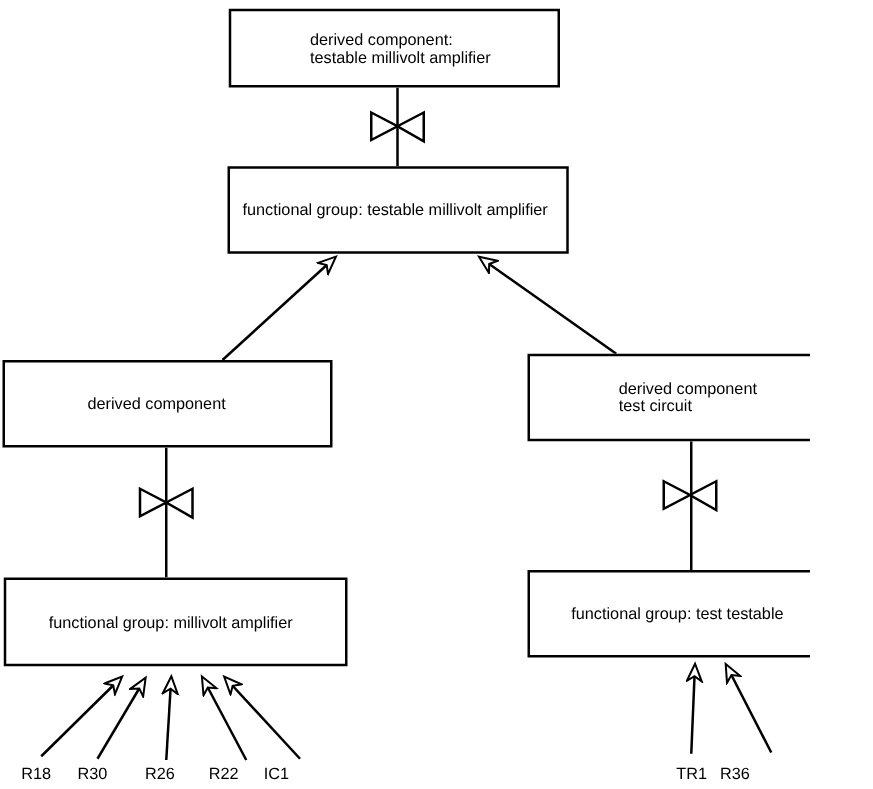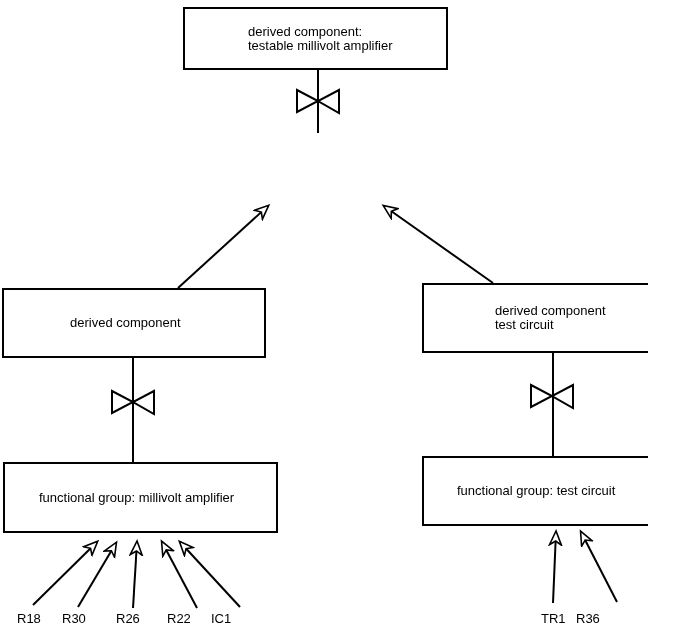--- a/index.html
+++ b/index.html
@@ -81,36 +81,39 @@
 
     <line x1="553" y1="603" x2="556" y2="532" stroke="#000000" stroke-width="2" marker-end="url(#openArrow)"></line>
     <line x1="617" y1="602" x2="581" y2="532" stroke="#000000" stroke-width="2" marker-end="url(#openArrow)"></line>
   </svg>
 
   <div class="box box-top-derived">
     <span>derived component:</span>
     <span>testable millivolt amplifier</span>
   </div>
 
+  <div class="box box-fg-testable">
+    <span>functional group: testable millivolt amplifier</span>
+  </div>
 
   <div class="box box-derived-mva">
     <span>derived component</span>
   </div>
 
   <div class="box box-derived-tc">
     <span>derived component</span>
     <span>test circuit</span>
   </div>
 
   <div class="box box-fg-mva">
     <span>functional group: millivolt amplifier</span>
   </div>
 
   <div class="box box-fg-tc">
-    <span>functional group: test circuit</span>
+    <span>functional group: test testable</span>
   </div>
 
   <div class="leaf leaf-r18">R18</div>
   <div class="leaf leaf-r30">R30</div>
   <div class="leaf leaf-r26">R26</div>
   <div class="leaf leaf-r22">R22</div>
   <div class="leaf leaf-ic1">IC1</div>
   <div class="leaf leaf-tr1">TR1</div>
   <div class="leaf leaf-r36">R36</div>
 

